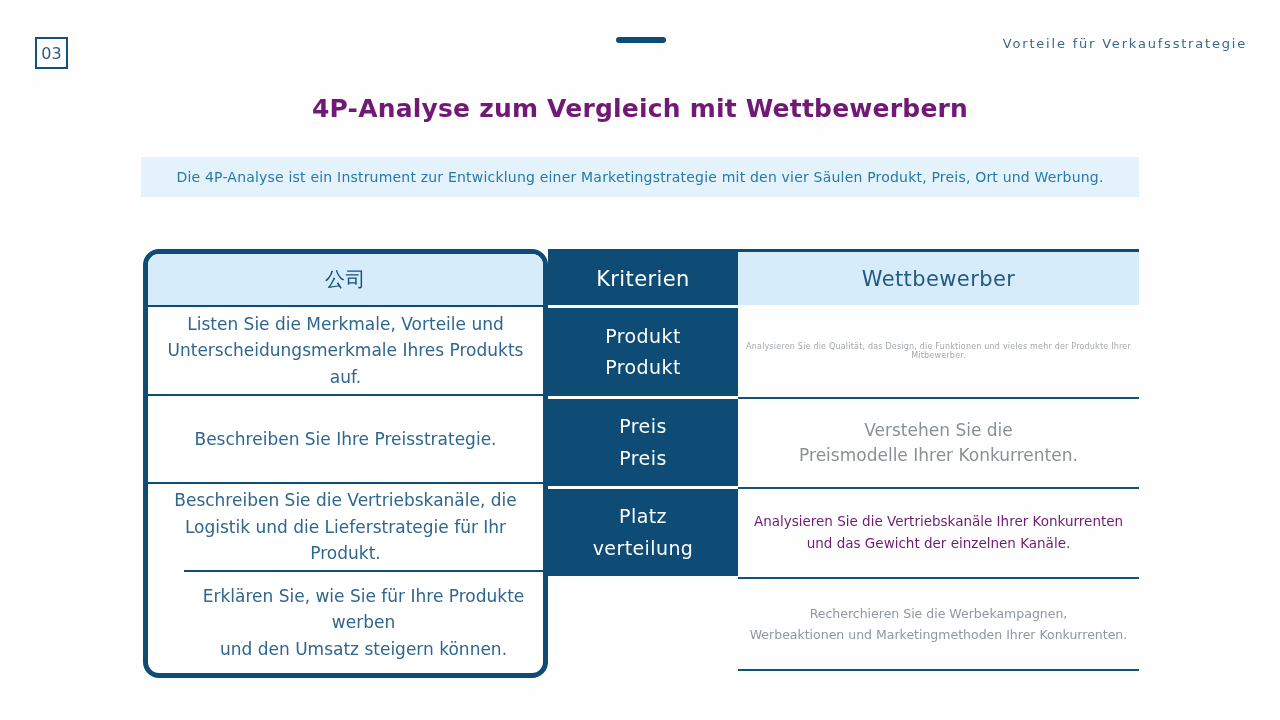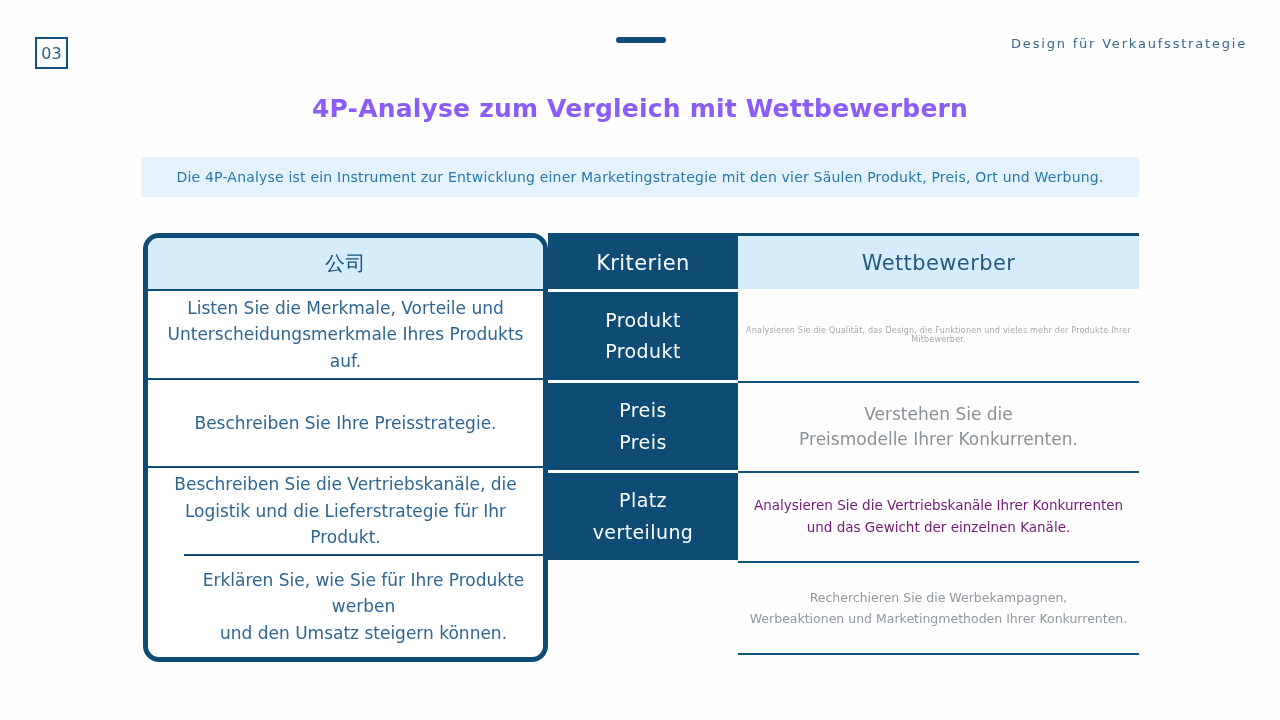--- a/index.html
+++ b/index.html
@@ -20,30 +20,30 @@
     position:absolute;left:616px;top:37px;width:50px;height:6px;
     background:#0f4c75;border-radius:3px;
   }
   .header-note{
     position:absolute;right:33px;top:36px;
     font-size:13px;letter-spacing:1.8px;color:#39688e;
   }
   .title{
     position:absolute;left:0;right:0;top:94px;margin:0;
     text-align:center;font-size:25px;font-weight:600;letter-spacing:.2px;
-    color:#8b5cf6;
+    color:#701a75;
   }
   .intro{
     position:absolute;left:141px;top:157px;width:998px;height:40px;
     background:#e4f2fc;display:flex;align-items:center;justify-content:center;
   }
   .intro span{font-size:14px;color:#2679a8;letter-spacing:.2px;}
 
   
-  .tbl{position:absolute;left:0;top:0;width:1280px;height:562px;}
+  .tbl{position:absolute;left:0;top:16px;width:1280px;height:562px;}
   .topline{
     position:absolute;left:548px;top:233px;width:591px;height:3px;
     background:#0f4c75;
   }
 
   
   .col-company{
     position:absolute;left:143px;top:233px;width:405px;height:429px;
     border:5px solid #0f4c75;border-radius:16px;background:#ffffff;
     display:flex;flex-direction:column;overflow:hidden;
@@ -105,21 +105,21 @@
 <body>
 
 <div class="slide">
 
   <div class="num-box">
     <span>03</span>
   </div>
 
   <div class="top-dash"></div>
 
-  <div class="header-note">Design für Verkaufsstrategie</div>
+  <div class="header-note">Vorteile für Verkaufsstrategie</div>
 
   <h1 class="title">4P-Analyse zum Vergleich mit Wettbewerbern</h1>
 
   <div class="intro">
     <span>Die 4P-Analyse ist ein Instrument zur Entwicklung einer Marketingstrategie mit den vier Säulen Produkt, Preis, Ort und Werbung.</span>
   </div>
 
   <div class="tbl">
 
     <div class="topline"></div>

